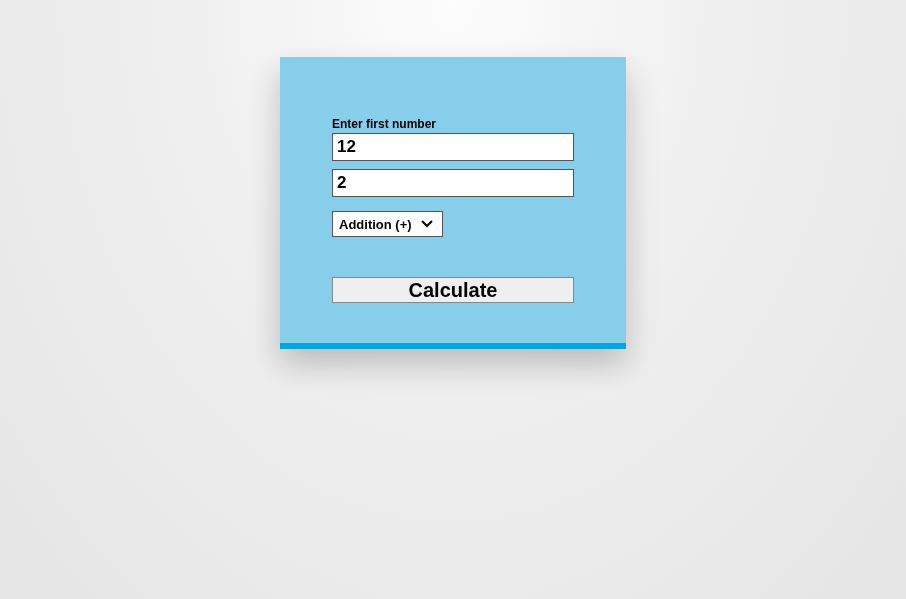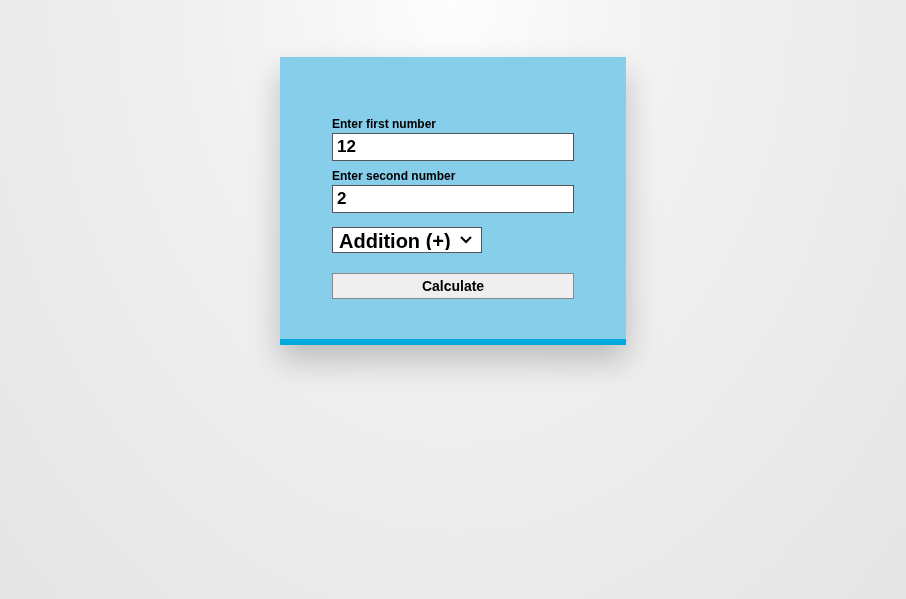--- a/index.html
+++ b/index.html
@@ -49,43 +49,43 @@
       position: relative;
       display: inline-block;
       margin-top: 6px;
     }
     select {
       appearance: none;
       -webkit-appearance: none;
       -moz-appearance: none;
       background: #fff;
       border: 1px solid #555;
-      font-size: 20px;
+      font-size: 13px;
       font-weight: bold;
       padding: 2px 30px 2px 6px;
       font-family: Arial, Helvetica, sans-serif;
       height: 26px;
     }
     .chevron {
       position: absolute;
       right: 10px;
       top: 50%;
       transform: translateY(-50%);
       pointer-events: none;
     }
     .chevron svg {
       display: block;
     }
     .calc-btn {
       width: 100%;
-      margin-top: 20px;
+      margin-top: 40px;
       height: 26px;
       background: #efefef;
       border: 1px solid #888;
-      font-size: 14px;
+      font-size: 20px;
       font-weight: bold;
       font-family: Arial, Helvetica, sans-serif;
       cursor: pointer;
     }
     .result {
       text-align: center;
       font-weight: bold;
       font-size: 17px;
       margin-top: 58px;
       margin-bottom: 8px;
@@ -95,21 +95,20 @@
 <body>
 
 <div class="card">
 
   <div class="group">
     <label class="field-label">Enter first number</label>
     <input type="text" class="text-input" value="12" style="">
   </div>
 
   <div class="group">
-    <label class="field-label">Enter second number</label>
     <input type="text" class="text-input" value="2" style="">
   </div>
 
   <div class="select-wrap">
     <select>
       <option>Addition (+)</option>
     </select>
     <span class="chevron">
       <svg width="12" height="8" viewBox="0 0 12 8">
           <path d="M1 1 L6 6 L11 1" stroke="#000" stroke-width="2" fill="none"></path>

